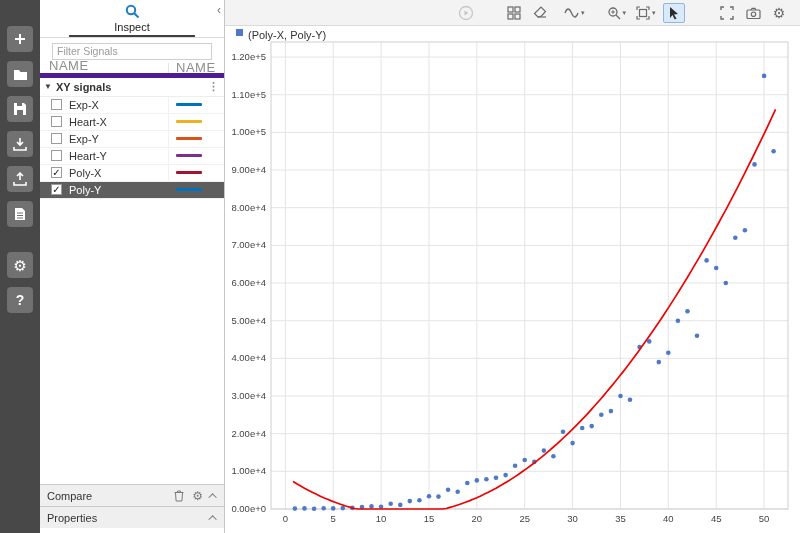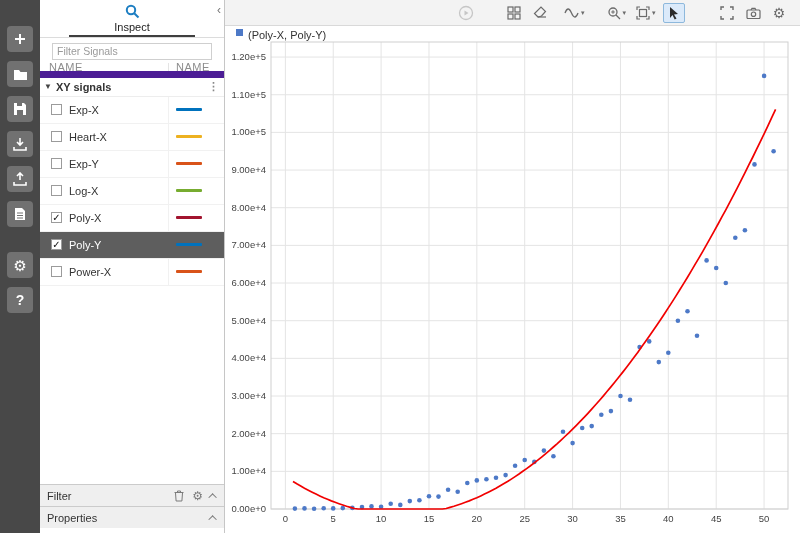--- a/index.html
+++ b/index.html
@@ -17,27 +17,27 @@
   
   .sidebar { width:185px; background:#fff; border-right:1px solid #c6c6c6; display:flex; flex-direction:column; position:relative; flex-shrink:0; }
   .collapse-btn { position:absolute; top:4px; right:3px; font-size:12px; color:#777; cursor:pointer; line-height:1; }
   .tabs { display:flex; height:38px; border-bottom:1px solid #dcdcdc; }
   .tab { flex:1; display:flex; flex-direction:column; align-items:center; justify-content:center; gap:2px; font-size:11px; color:#666; cursor:pointer; position:relative; }
   .tab.active { color:#222; }
   .tab.active::after { content:""; position:absolute; bottom:0; left:16%; width:68%; height:2px; background:#3f3f3f; }
   .filter-wrap { padding:3px 12px; }
   .filter-wrap input { width:100%; height:17px; font-size:10.5px; font-family:inherit; border:1px solid #cfcfcf; padding:1px 4px; color:#333; }
   .filter-wrap input::placeholder { color:#9a9a9a; }
-  .thead { display:flex; height:15px; align-items:center; font-size:11px; letter-spacing:.5px; color:#8d8d8d; border-bottom:7px solid #4c1d95; }
+  .thead { display:flex; height:15px; align-items:flex-end; font-size:13px; letter-spacing:.5px; color:#8d8d8d; border-bottom:5px solid #4c1d95; }
   .thead .name-col { flex:1; padding-left:9px; }
   .thead .line-col { width:56px; padding-left:7px; border-left:1px solid #e4e4e4; align-self:stretch; display:flex; align-items:center; }
   .group-row { display:flex; align-items:center; height:19px; font-size:11px; font-weight:bold; color:#333; border-bottom:1px solid #ededed; cursor:pointer; }
   .caret { font-size:8px; color:#444; margin:0 4px 0 4px; }
   .kebab { margin-left:auto; margin-right:5px; color:#888; font-size:11px; cursor:pointer; }
-  .sig-row { display:flex; align-items:center; height:27px; font-size:11px; color:#333; border-bottom:1px solid #f1f1f1; cursor:pointer; }
+  .sig-row { display:flex; align-items:center; height:17px; font-size:11px; color:#333; border-bottom:1px solid #f1f1f1; cursor:pointer; }
   .cb { width:11px; height:11px; border:1px solid #9b9b9b; background:#fff; margin:0 7px 0 11px; font-size:10px; line-height:10px; text-align:center; color:#111; flex-shrink:0; }
   .sig-name { flex:1; }
   .line-cell { width:56px; align-self:stretch; display:flex; align-items:center; padding-left:7px; border-left:1px solid #f1f1f1; }
   .swatch-line { width:26px; height:3px; border-radius:1px; }
   .sig-row.selected { background:#5e5e5e; color:#fff; }
   .sig-row.selected .line-cell { border-left-color:#5e5e5e; }
   .sidebar-filler { flex:1; background:#fff; }
   .bottom-bar { height:22px; background:#efefef; border-top:1px solid #cbcbcb; display:flex; align-items:center; padding:0 7px; font-size:11px; color:#333; gap:8px; }
   .bottom-bar .spacer { flex:1; }
   .bar-icon { color:#7a7a7a; display:flex; align-items:center; cursor:pointer; font-size:12px; line-height:1; }
@@ -146,50 +146,43 @@
         </div>
         <div class="sig-row">
           <span class="cb"></span>
           <span class="sig-name">Exp-Y</span>
           <span class="line-cell">
             <span class="swatch-line" style="background:#D95319"></span>
           </span>
         </div>
         <div class="sig-row">
           <span class="cb"></span>
-          <span class="sig-name">Log-X</span>
-          <span class="line-cell">
-            <span class="swatch-line" style="background:#77AC30"></span>
+          <span class="sig-name">Heart-Y</span>
+          <span class="line-cell">
+            <span class="swatch-line" style="background:#7E2F8E"></span>
           </span>
         </div>
         <div class="sig-row">
           <span class="cb">✓</span>
           <span class="sig-name">Poly-X</span>
           <span class="line-cell">
             <span class="swatch-line" style="background:#A2142F"></span>
           </span>
         </div>
         <div class="sig-row selected">
           <span class="cb">✓</span>
           <span class="sig-name">Poly-Y</span>
           <span class="line-cell">
             <span class="swatch-line" style="background:#0072BD"></span>
           </span>
         </div>
-        <div class="sig-row">
-          <span class="cb"></span>
-          <span class="sig-name">Power-X</span>
-          <span class="line-cell">
-            <span class="swatch-line" style="background:#D95319"></span>
-          </span>
-        </div>
       </div>
     <div class="sidebar-filler"></div>
     <div class="bottom-bar">
-      <span>Filter</span>
+      <span>Compare</span>
       <span class="spacer"></span>
       <span class="bar-icon">
         <svg width="10" height="12" viewBox="0 0 10 12">
             <path d="M0.5 2.5h9M3.5 2V1h3v1M1.5 3l.6 8h5.8l.6-8" fill="none" stroke="#7a7a7a" stroke-width="1"></path>
           </svg>
       </span>
       <span class="bar-icon">⚙</span>
       <span class="chev-up"></span>
     </div>
     <div class="bottom-bar">

